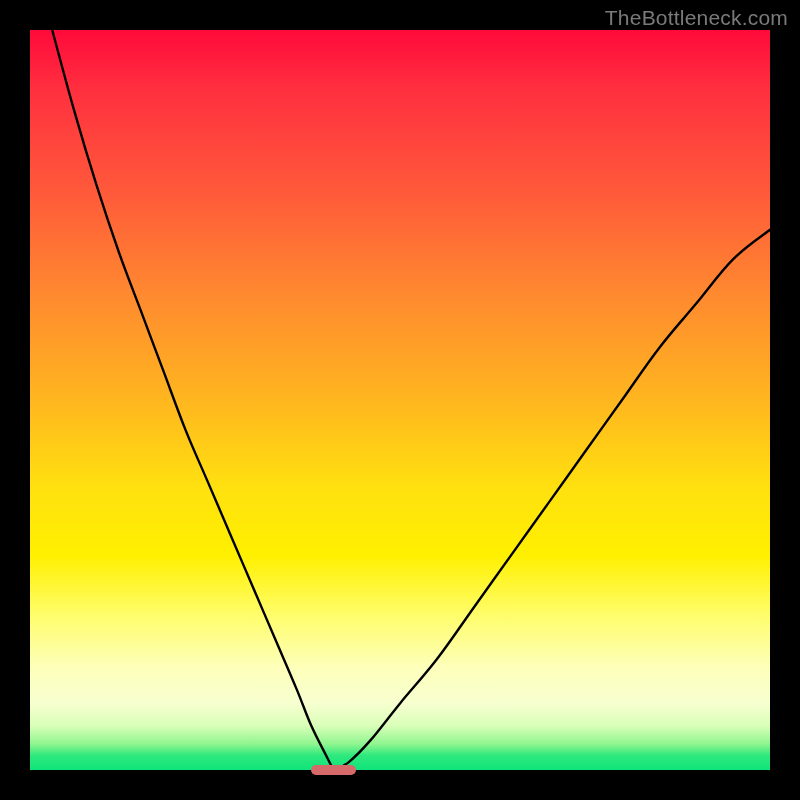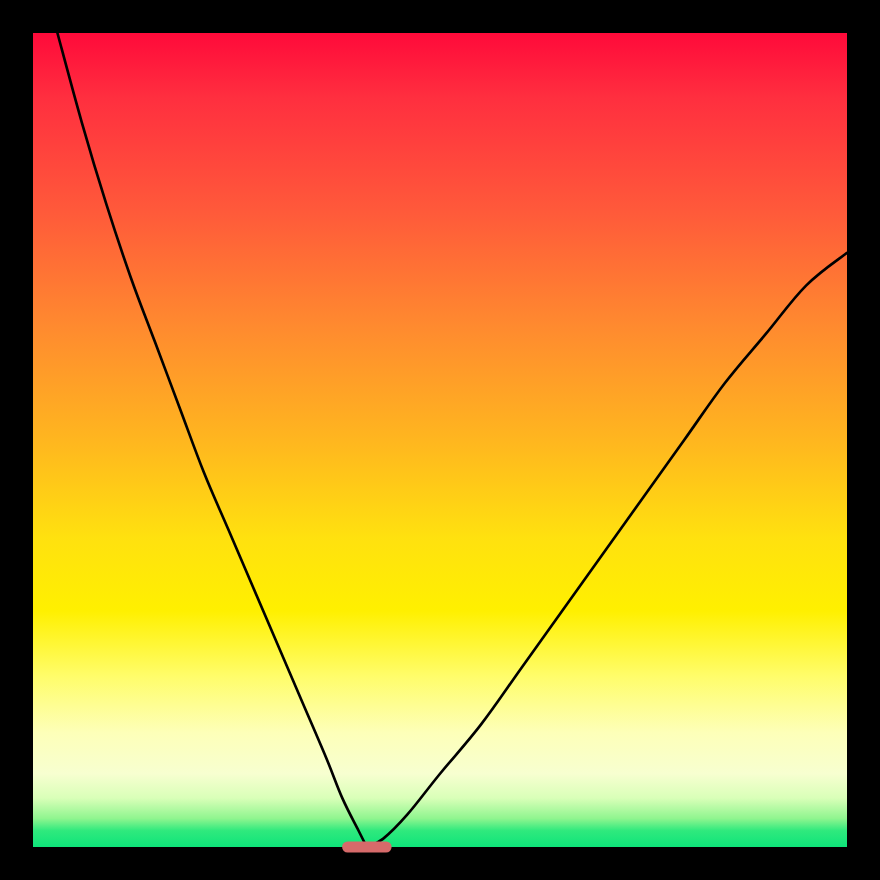--- a/index.html
+++ b/index.html
@@ -65,20 +65,21 @@
     height: 10px;
     border-radius: 5px;
     background: #d66a6a;
   }
 </style>
 </head>
 <body>
 
 <div class="frame">
 
+  <div class="watermark">TheBottleneck.com</div>
 
   <div class="plot-area">
 
     <svg class="curve-svg" viewBox="0 0 740 740" preserveAspectRatio="none">
       <path id="left-path" fill="none" stroke="#000" stroke-width="2.4" stroke-linecap="round" d="M 22.20 0.00 C 26.20 14.65, 36.41 53.43, 44.40 81.40 C 52.39 109.37, 58.61 130.09, 66.60 155.40 C 74.59 180.71, 80.81 199.36, 88.80 222.00 C 96.79 244.64, 103.01 259.89, 111.00 281.20 C 118.99 302.51, 125.21 319.09, 133.20 340.40 C 141.19 361.71, 147.41 379.62, 155.40 399.60 C 163.39 419.58, 169.61 432.75, 177.60 451.40 C 185.59 470.05, 191.81 484.55, 199.80 503.20 C 207.79 521.85, 214.01 536.35, 222.00 555.00 C 229.99 573.65, 236.21 588.15, 244.20 606.80 C 252.19 625.45, 259.74 642.62, 266.40 658.60 C 273.06 674.58, 275.87 683.61, 281.20 695.60 C 286.53 707.59, 292.00 717.21, 296.00 725.20 C 300.00 733.19, 302.07 737.34, 303.40 740.00"></path>
       <path id="right-path" fill="none" stroke="#000" stroke-width="2.4" stroke-linecap="round" d="M 303.40 740.00 C 306.06 738.67, 311.54 737.93, 318.20 732.60 C 324.86 727.27, 331.08 721.06, 340.40 710.40 C 349.72 699.74, 358.01 688.05, 370.00 673.40 C 381.99 658.75, 393.68 646.32, 407.00 629.00 C 420.32 611.68, 430.68 595.85, 444.00 577.20 C 457.32 558.55, 467.68 544.05, 481.00 525.40 C 494.32 506.75, 504.68 492.25, 518.00 473.60 C 531.32 454.95, 541.68 440.45, 555.00 421.80 C 568.32 403.15, 578.68 388.65, 592.00 370.00 C 605.32 351.35, 615.68 335.52, 629.00 318.20 C 642.32 300.88, 652.68 289.78, 666.00 273.80 C 679.32 257.82, 689.68 242.72, 703.00 229.40 C 716.32 216.08, 733.34 205.13, 740.00 199.80"></path>
     </svg>
 
     <div id="min-marker" class="min-marker" style="left: 281.2px; width: 44.4px; bottom: -5px;"></div>
   </div>

